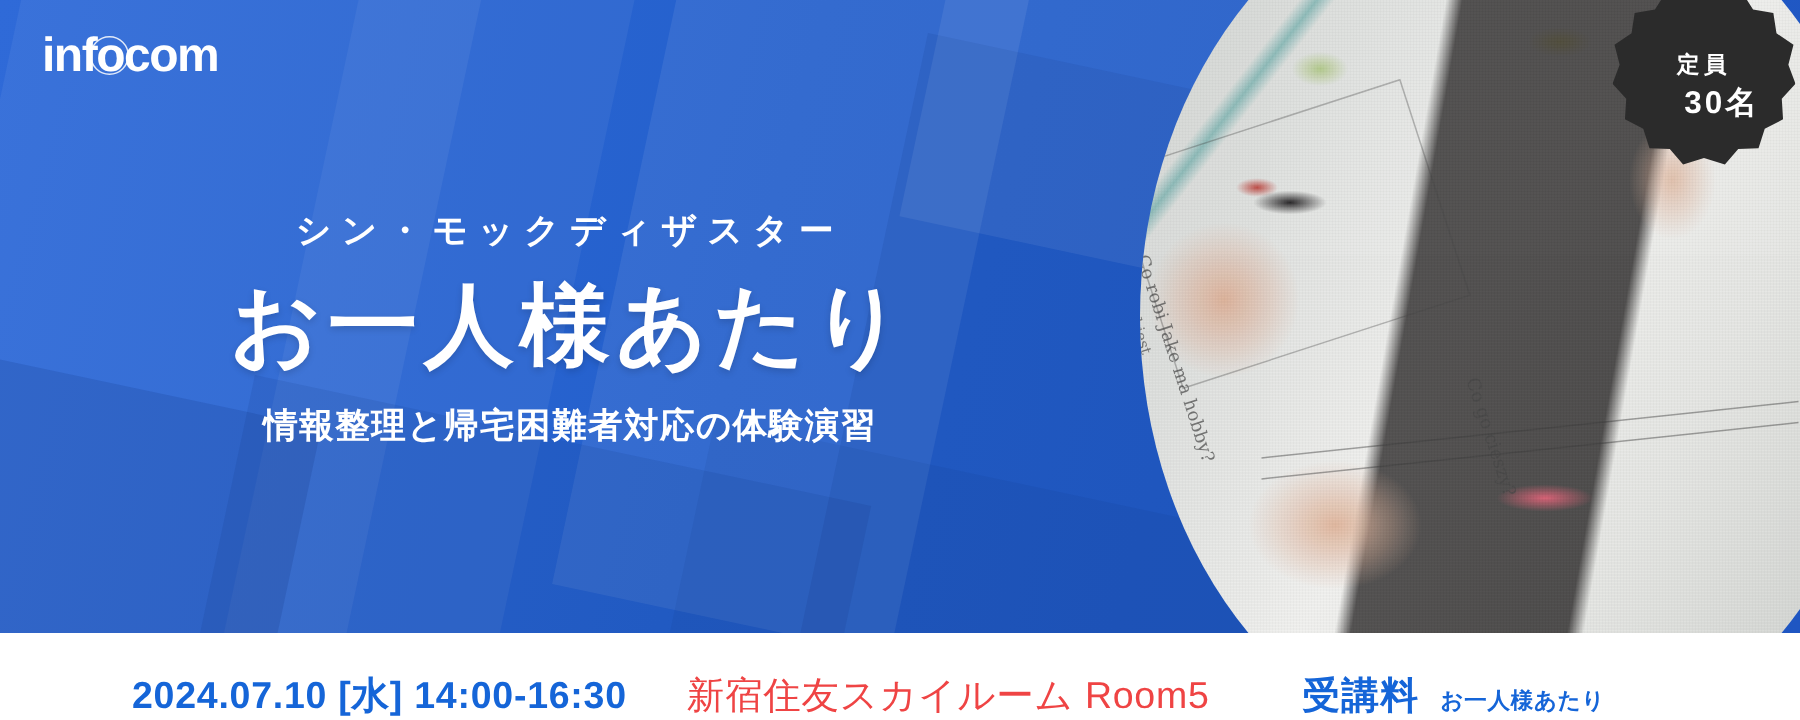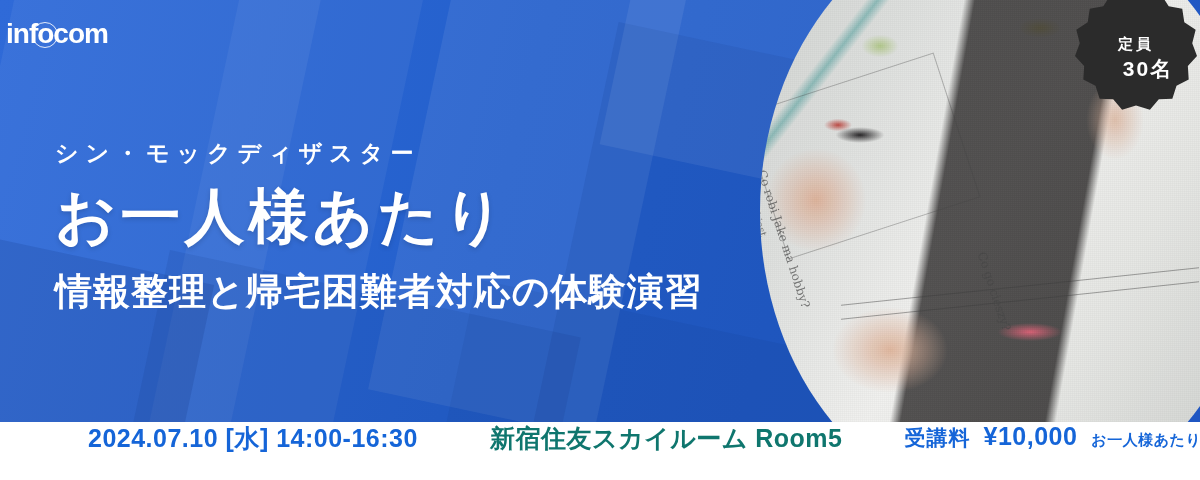--- a/index.html
+++ b/index.html
@@ -83,46 +83,46 @@
   .handwrite{
     position:absolute;color:rgba(70,70,70,.70);font-size:12px;
     font-family:"DejaVu Serif",serif;white-space:nowrap;
   }
   .hw1{left:48px;top:168px;transform:rotate(72deg);transform-origin:left top;}
   .hw2{left:30px;top:176px;transform:rotate(72deg);transform-origin:left top;font-size:10px;}
   .hw3{left:268px;top:250px;transform:rotate(72deg);transform-origin:left top;}
 
   
   .logo{
-    position:absolute;left:6px;top:20px;
+    position:absolute;left:28px;top:20px;
     display:flex;align-items:center;
-    color:#ffffff;font-weight:bold;font-size:28px;
+    color:#ffffff;font-weight:bold;font-size:32px;
     letter-spacing:-1px;line-height:1;
   }
   .logo .ring-wrap{position:relative;display:inline-block;}
   .logo .ring{
     position:absolute;left:50%;top:52%;width:26px;height:26px;
     margin-left:-13px;margin-top:-13px;
     border:1.5px solid rgba(255,255,255,.85);border-radius:50%;
     box-sizing:border-box;
   }
 
   
-  .hero-text{position:absolute;left:55px;top:140px;width:650px;}
+  .hero-text{position:absolute;left:55px;top:140px;width:650px;text-align:center;}
   .eyebrow{
     color:#ffffff;font-size:23px;font-weight:bold;
     letter-spacing:7px;margin:0 0 16px 0;line-height:1.2;
   }
   .title{
     color:#ffffff;font-size:60px;font-weight:bold;
     letter-spacing:4px;margin:0 0 20px 0;line-height:1.1;
     text-shadow:0 2px 5px rgba(0,0,0,.15);
   }
   .tagline{
-    color:#ffffff;font-size:37px;font-weight:bold;
+    color:#ffffff;font-size:23px;font-weight:bold;
     letter-spacing:1px;margin:0;line-height:1.2;
   }
 
   
   .badge{
     position:absolute;left:1075px;top:-10px;width:122px;height:122px;
     background:#2b2b2b;
     clip-path:polygon(
       50% 0%, 59.6% 6.0%, 70.7% 3.8%, 76.8% 13.4%, 87.9% 15.3%, 89.6% 26.4%,
       98.9% 32.6%, 96.1% 43.6%, 100% 54.0%, 92.5% 62.2%, 93.2% 73.4%,
@@ -134,34 +134,34 @@
     display:flex;flex-direction:column;align-items:center;justify-content:center;
     gap:7px;padding-top:12px;box-sizing:border-box;
   }
   .badge-line1{color:#ffffff;font-size:15px;font-weight:bold;letter-spacing:3px;line-height:1;}
   .badge-line2{color:#ffffff;font-size:21px;font-weight:bold;letter-spacing:2px;line-height:1;margin-left:24px;}
 
   
   .infobar{
     position:absolute;left:0;top:422px;width:1004px;height:58px;
     background:#ffffff;
-    display:flex;align-items:flex-start;
+    display:flex;align-items:flex-end;
   }
   .info-date{
     color:#1565d8;font-size:25px;font-weight:bold;letter-spacing:.5px;
     margin-left:88px;white-space:nowrap;
   }
   .info-venue{
-    color:#0f766e;font-size:25px;font-weight:bold;letter-spacing:.5px;
-    margin-left:72px;white-space:nowrap;
+    color:#ef4444;font-size:25px;font-weight:normal;letter-spacing:.5px;
+    margin-left:40px;white-space:nowrap;
   }
   .info-fee{
     display:flex;align-items:baseline;margin-left:62px;white-space:nowrap;
   }
-  .fee-label{color:#1565d8;font-size:21px;font-weight:bold;letter-spacing:1px;}
+  .fee-label{color:#1565d8;font-size:25px;font-weight:bold;letter-spacing:1px;}
   .fee-amount{color:#1565d8;font-size:25px;font-weight:bold;margin-left:13px;letter-spacing:.5px;}
   .fee-note{color:#1565d8;font-size:15px;font-weight:bold;margin-left:14px;letter-spacing:.5px;}
 </style>
 </head>
 <body>
 
 <div class="banner">
 
   <div class="hero">
     <div class="band b1"></div>
@@ -200,18 +200,17 @@
       <div class="badge-line1">定員</div>
       <div class="badge-line2">30名</div>
     </div>
   </div>
 
   <div class="infobar">
     <div class="info-date">2024.07.10 [水] 14:00-16:30</div>
     <div class="info-venue">新宿住友スカイルーム Room5</div>
     <div class="info-fee">
       <span class="fee-label">受講料</span>
-      <span class="fee-amount">¥10,000</span>
       <span class="fee-note">お一人様あたり</span>
     </div>
   </div>
 
 </div>
 
 </body></html>

